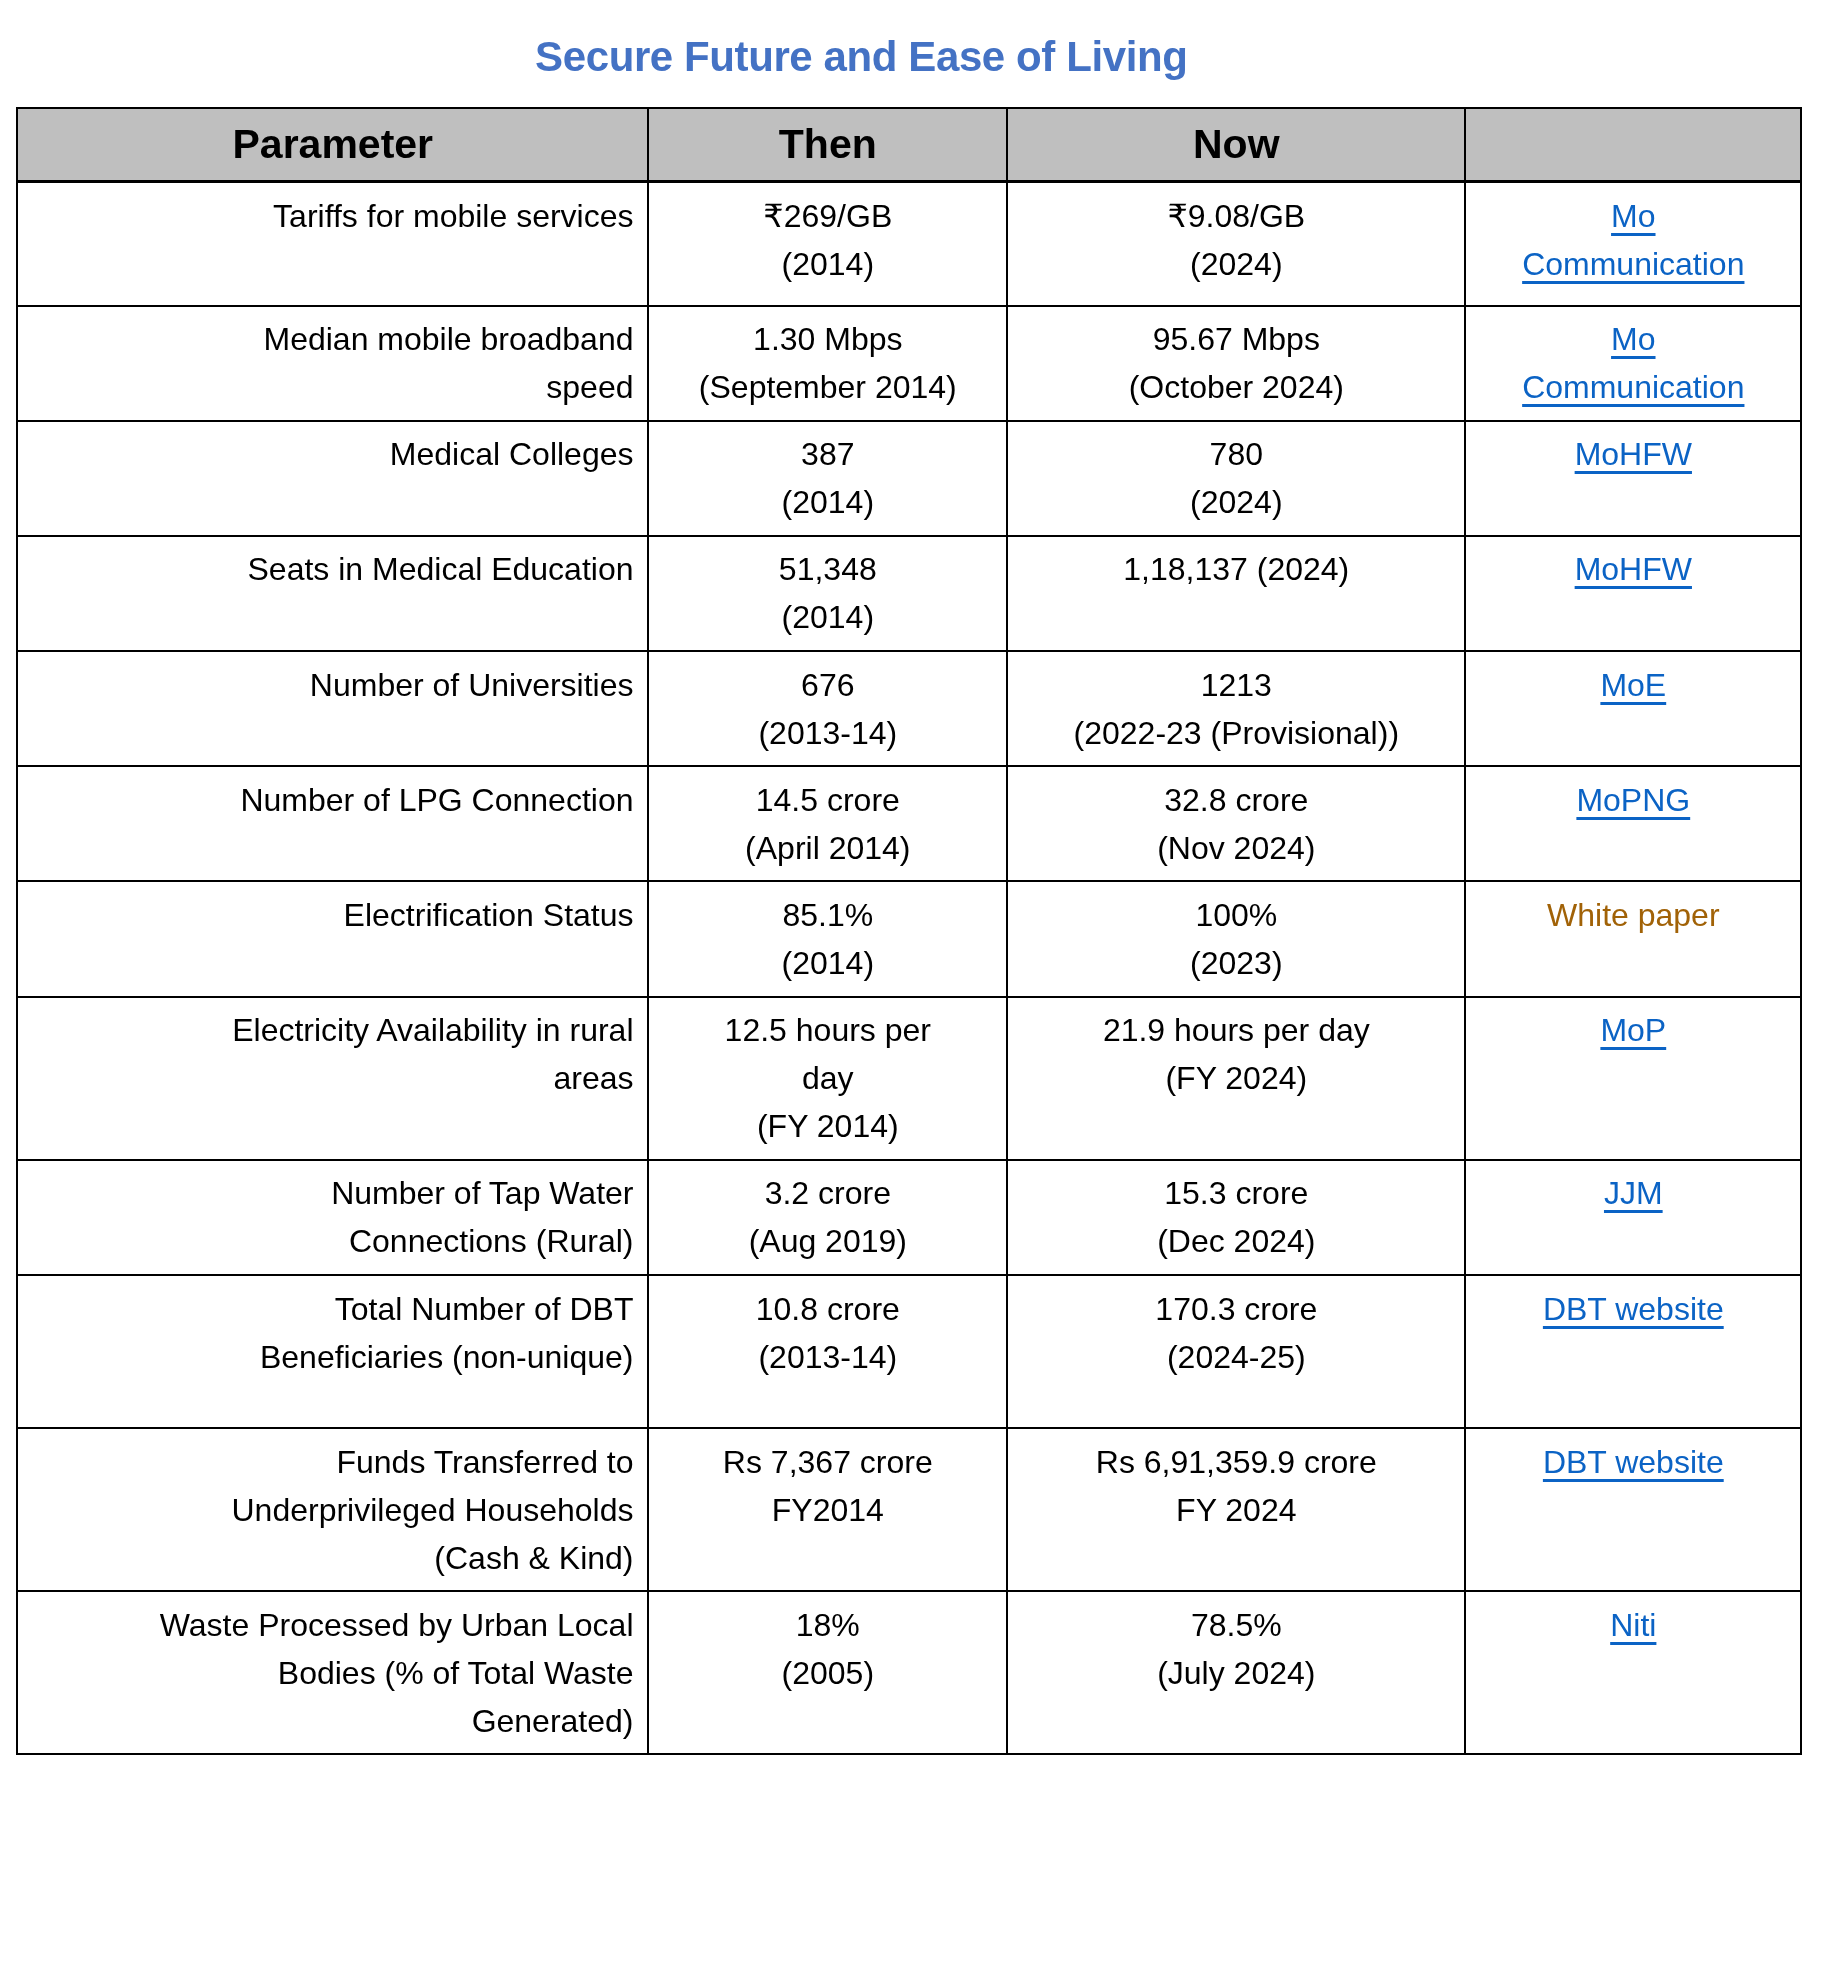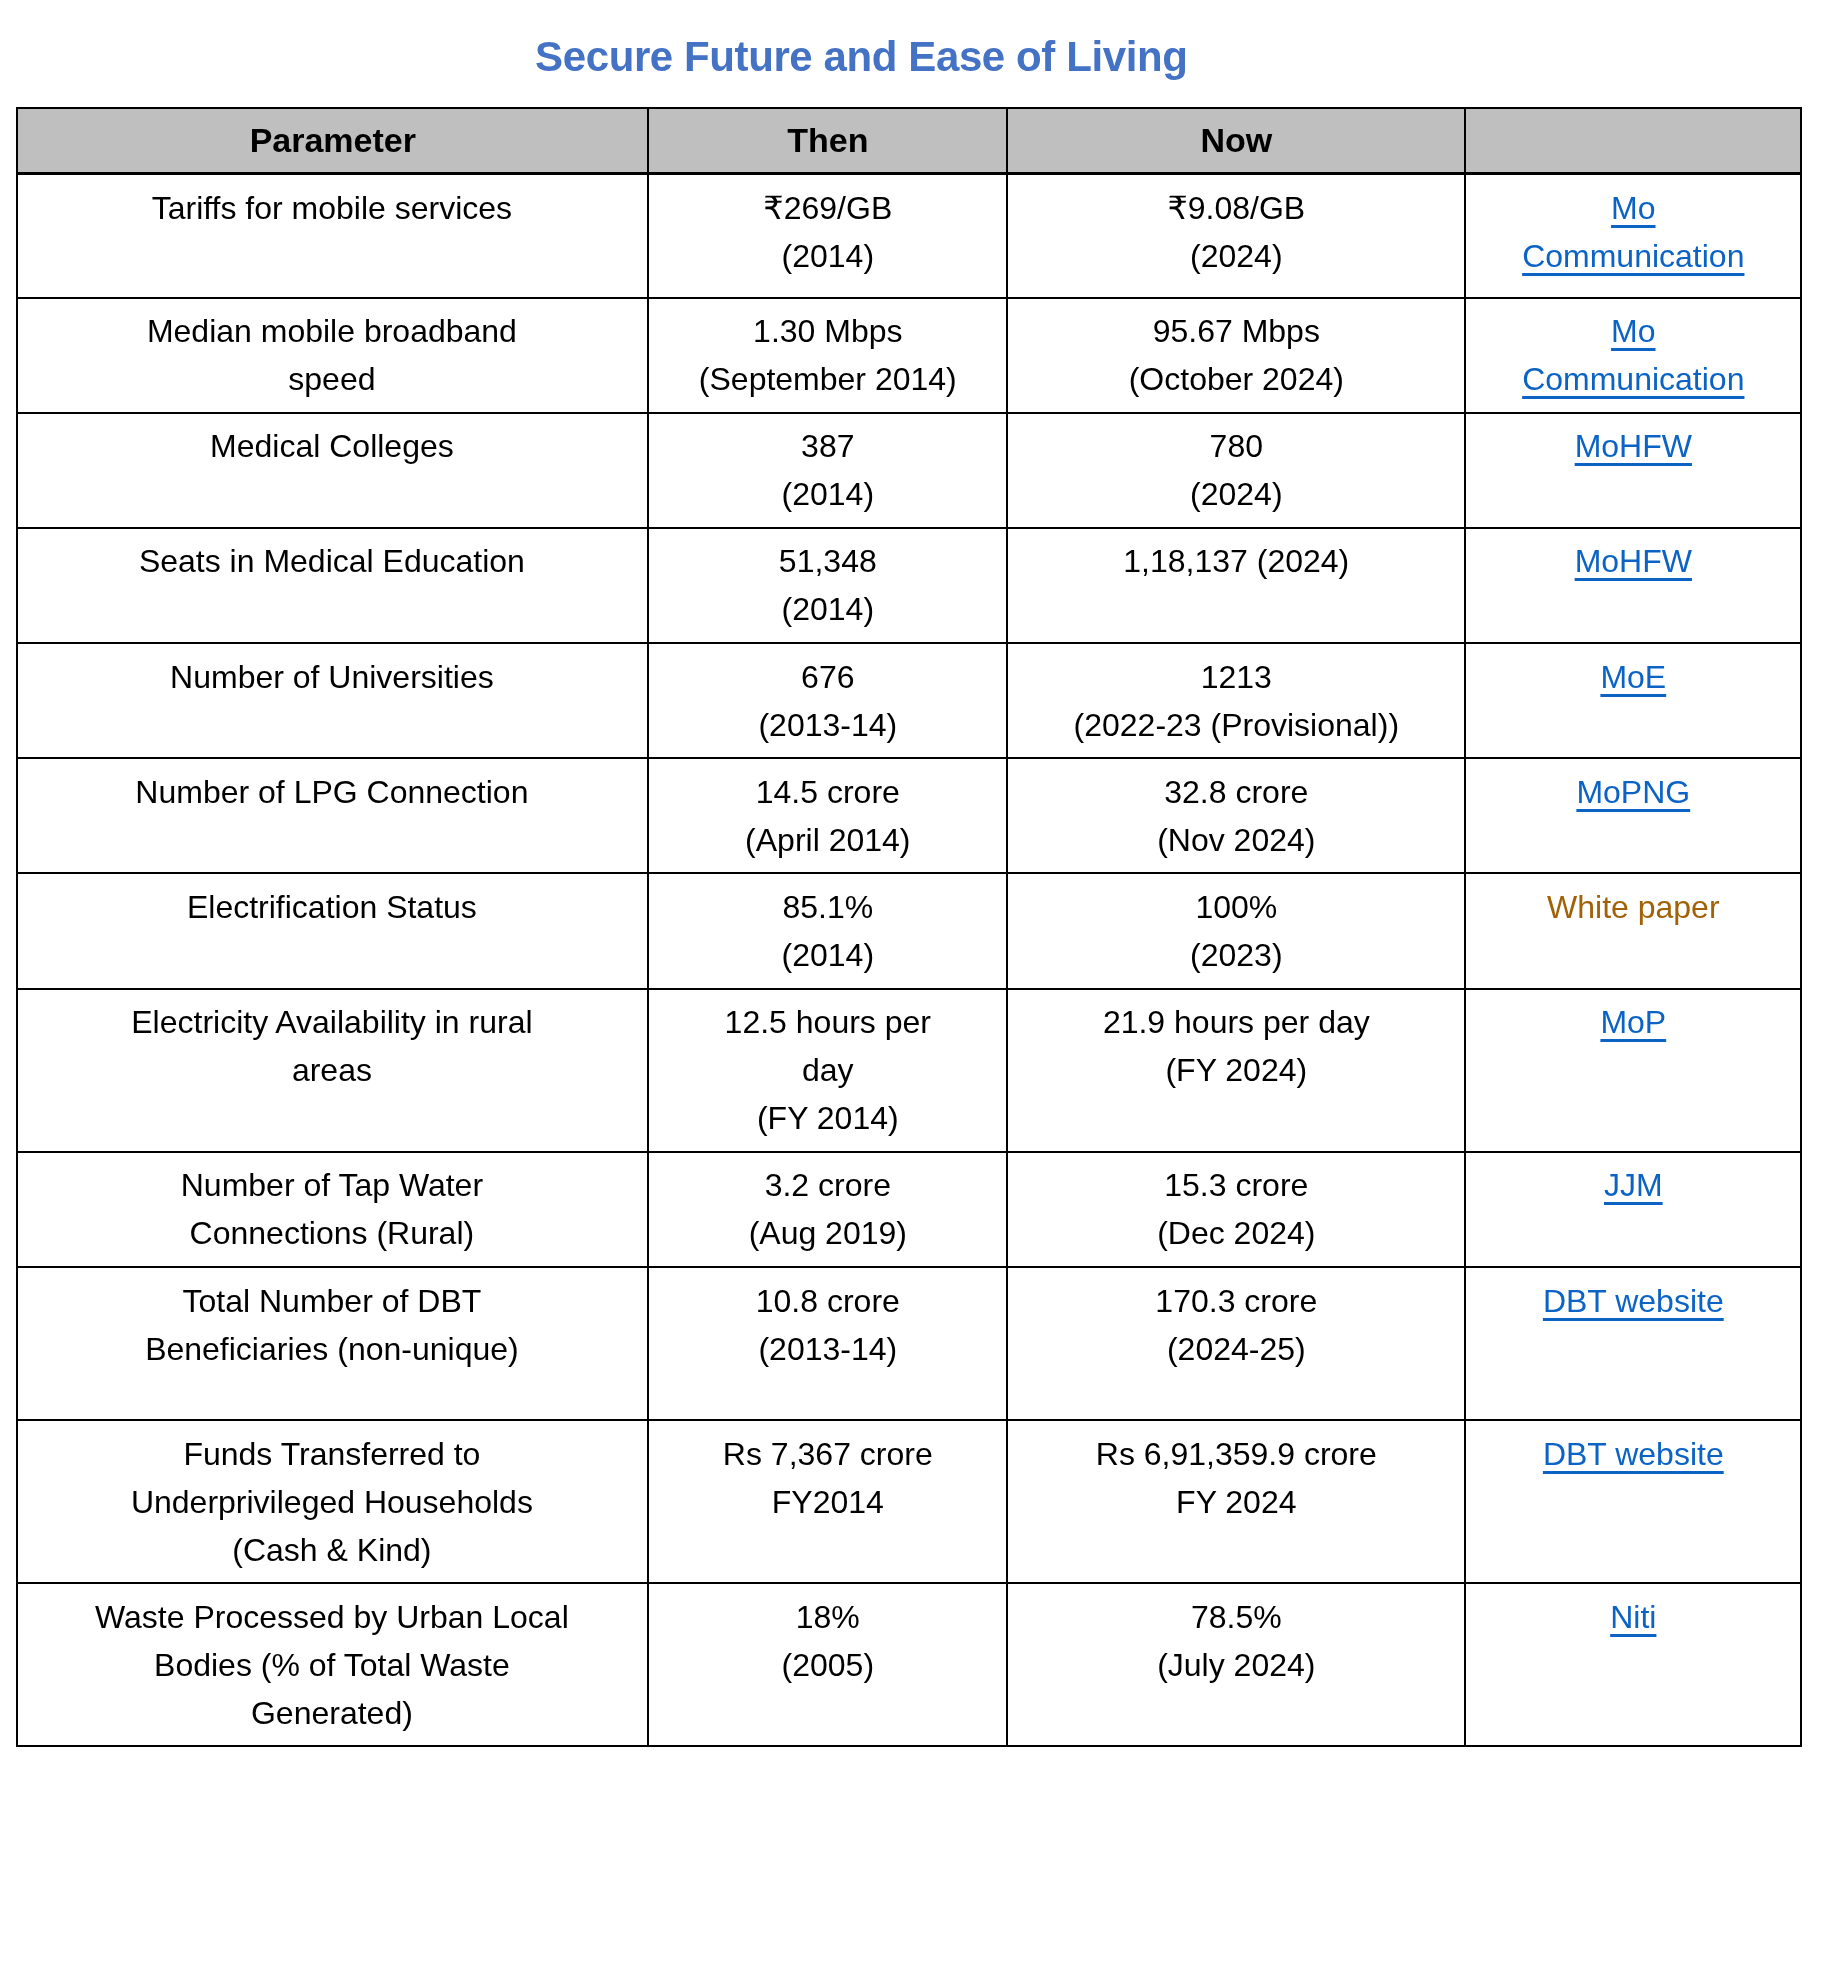--- a/index.html
+++ b/index.html
@@ -43,34 +43,34 @@
   col.c-param  { width: 631px; }
   col.c-then   { width: 359px; }
   col.c-now    { width: 458px; }
   col.c-source { width: 336px; }
   .cmp th, .cmp td {
     border: 2.6px solid var(--border-black);
     vertical-align: top;
   }
   .cmp th {
     background: var(--header-bg);
-    font-size: 34px;
+    font-size: 41px;
     font-weight: bold;
     text-align: center;
     padding: 12px 8.6px;
     border-bottom-width: 3.4px;
     margin-top: 48px;
   }
   .cmp td {
     font-size: 32px;
     line-height: 1.5;
     padding: 8.6px 13.8px;
     white-space: pre-line;
   }
-  td.cell-param { text-align: center; padding-left: 12px; }
+  td.cell-param { text-align: right; padding-left: 12px; }
   td.cell-then, td.cell-now, td.cell-source { text-align: center; }
   tbody tr:nth-child(1)  { height: 124px; }
   tbody tr:nth-child(10) { height: 153px; }
   tbody tr:nth-child(13) { height: 210px; }
   tbody tr:nth-child(14) { height: 146px; }
   a.source-link {
     color: var(--link-blue);
     text-decoration: underline;
     text-decoration-thickness: 2.6px;
     text-underline-offset: 6px;

